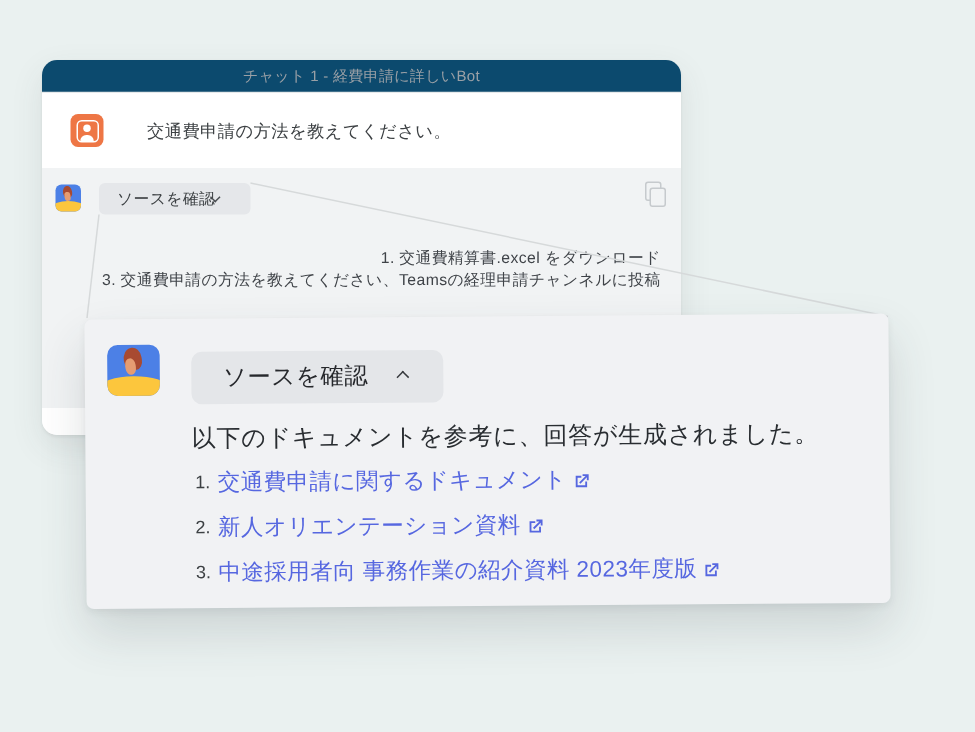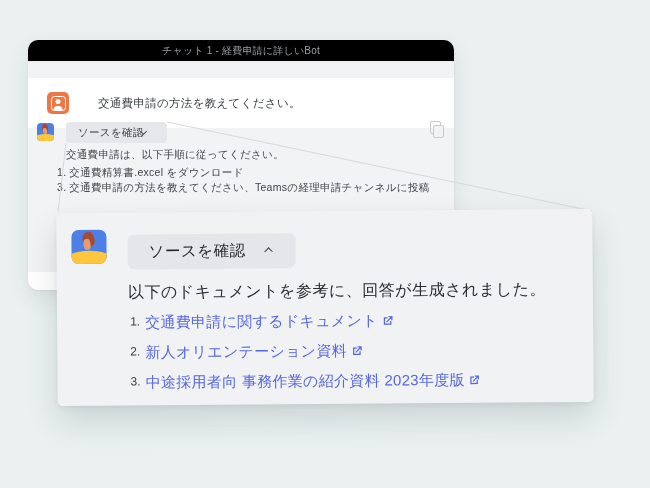--- a/index.html
+++ b/index.html
@@ -15,29 +15,29 @@
 
   
   .chat-window {
     position:absolute; left:28px; top:40px; width:426px; height:250px;
     background:#f1f3f4; border-radius:10px;
     box-shadow:0 1px 2px rgba(60,64,67,.08), 0 8px 22px rgba(60,64,67,.10);
     z-index:1;
   }
   .chat-header {
     position:absolute; left:0; top:0; right:0; height:22px;
-    background:#000000; border-radius:10px 10px 0 0;
+    background:#0c4a6e; border-radius:10px 10px 0 0;
     border-bottom:1px solid #e7eaeb;
     display:flex; align-items:center; justify-content:center;
   }
   .chat-title { font-size:10px; color:#9aa0a6; letter-spacing:.2px; }
 
   .user-row {
     position:absolute; left:0; top:22px; right:0; height:50px;
-    background:#ffffff; display:flex; align-items:center;margin-top:16px;
+    background:#ffffff; display:flex; align-items:center;
   }
   .user-avatar {
     position:absolute; left:19px; top:14px; width:22px; height:22px;
     background:#ee7645; border-radius:5px;
   }
   .person-glyph { position:absolute; inset:3.5px; border:1.4px solid #fff; border-radius:3.5px; overflow:hidden; }
   .person-glyph::before {
     content:""; position:absolute; left:50%; top:2px; transform:translateX(-50%);
     width:5px; height:5px; background:#fff; border-radius:50%;
   }
@@ -82,21 +82,21 @@
   .copy-glyph::before {
     content:""; position:absolute; left:1px; top:0; width:9px; height:11px;
     border:1.3px solid #c6cacd; border-radius:2px;
   }
   .copy-glyph::after {
     content:""; position:absolute; left:4px; top:3.5px; width:9px; height:11px;
     border:1.3px solid #c6cacd; border-radius:2px; background:#f1f3f4;
   }
 
   .bot-intro { position:absolute; left:38px; top:108px; font-size:10.5px; color:#3f4348; letter-spacing:.3px; }
-  .bot-steps { position:absolute; left:29px; top:125px; list-style:none; }
+  .bot-steps { position:absolute; left:40px; top:125px; list-style:none;text-align:right; }
   .bot-step { font-size:10.5px; color:#3f4348; line-height:15px; letter-spacing:.3px; }
   .bot-step .num { display:inline-block; margin-right:3px; }
 
   .chat-footer {
     position:absolute; left:0; bottom:0; right:0; height:18px;
     background:#ffffff; border-radius:0 0 10px 10px;
   }
 
   
   .guide-lines { position:absolute; left:0; top:0; z-index:2; pointer-events:none; }
@@ -159,21 +159,20 @@
 
     <button class="sources-btn-sm">
       <span>ソースを確認</span>
       <span class="chev down"></span>
     </button>
 
     <button class="copy-btn">
       <span class="copy-glyph"></span>
     </button>
 
-    <div class="bot-intro">交通費申請は、以下手順に従ってください。</div>
 
     <ol class="bot-steps">
       <li class="bot-step"><span class="num">1.</span><span>交通費精算書.excel をダウンロード</span></li>
       <li class="bot-step"><span class="num">3.</span><span>交通費申請の方法を教えてください、Teamsの経理申請チャンネルに投稿</span></li>
     </ol>
 
     <div class="chat-footer"></div>
   </div>
 
   <svg class="guide-lines" width="650" height="488">

